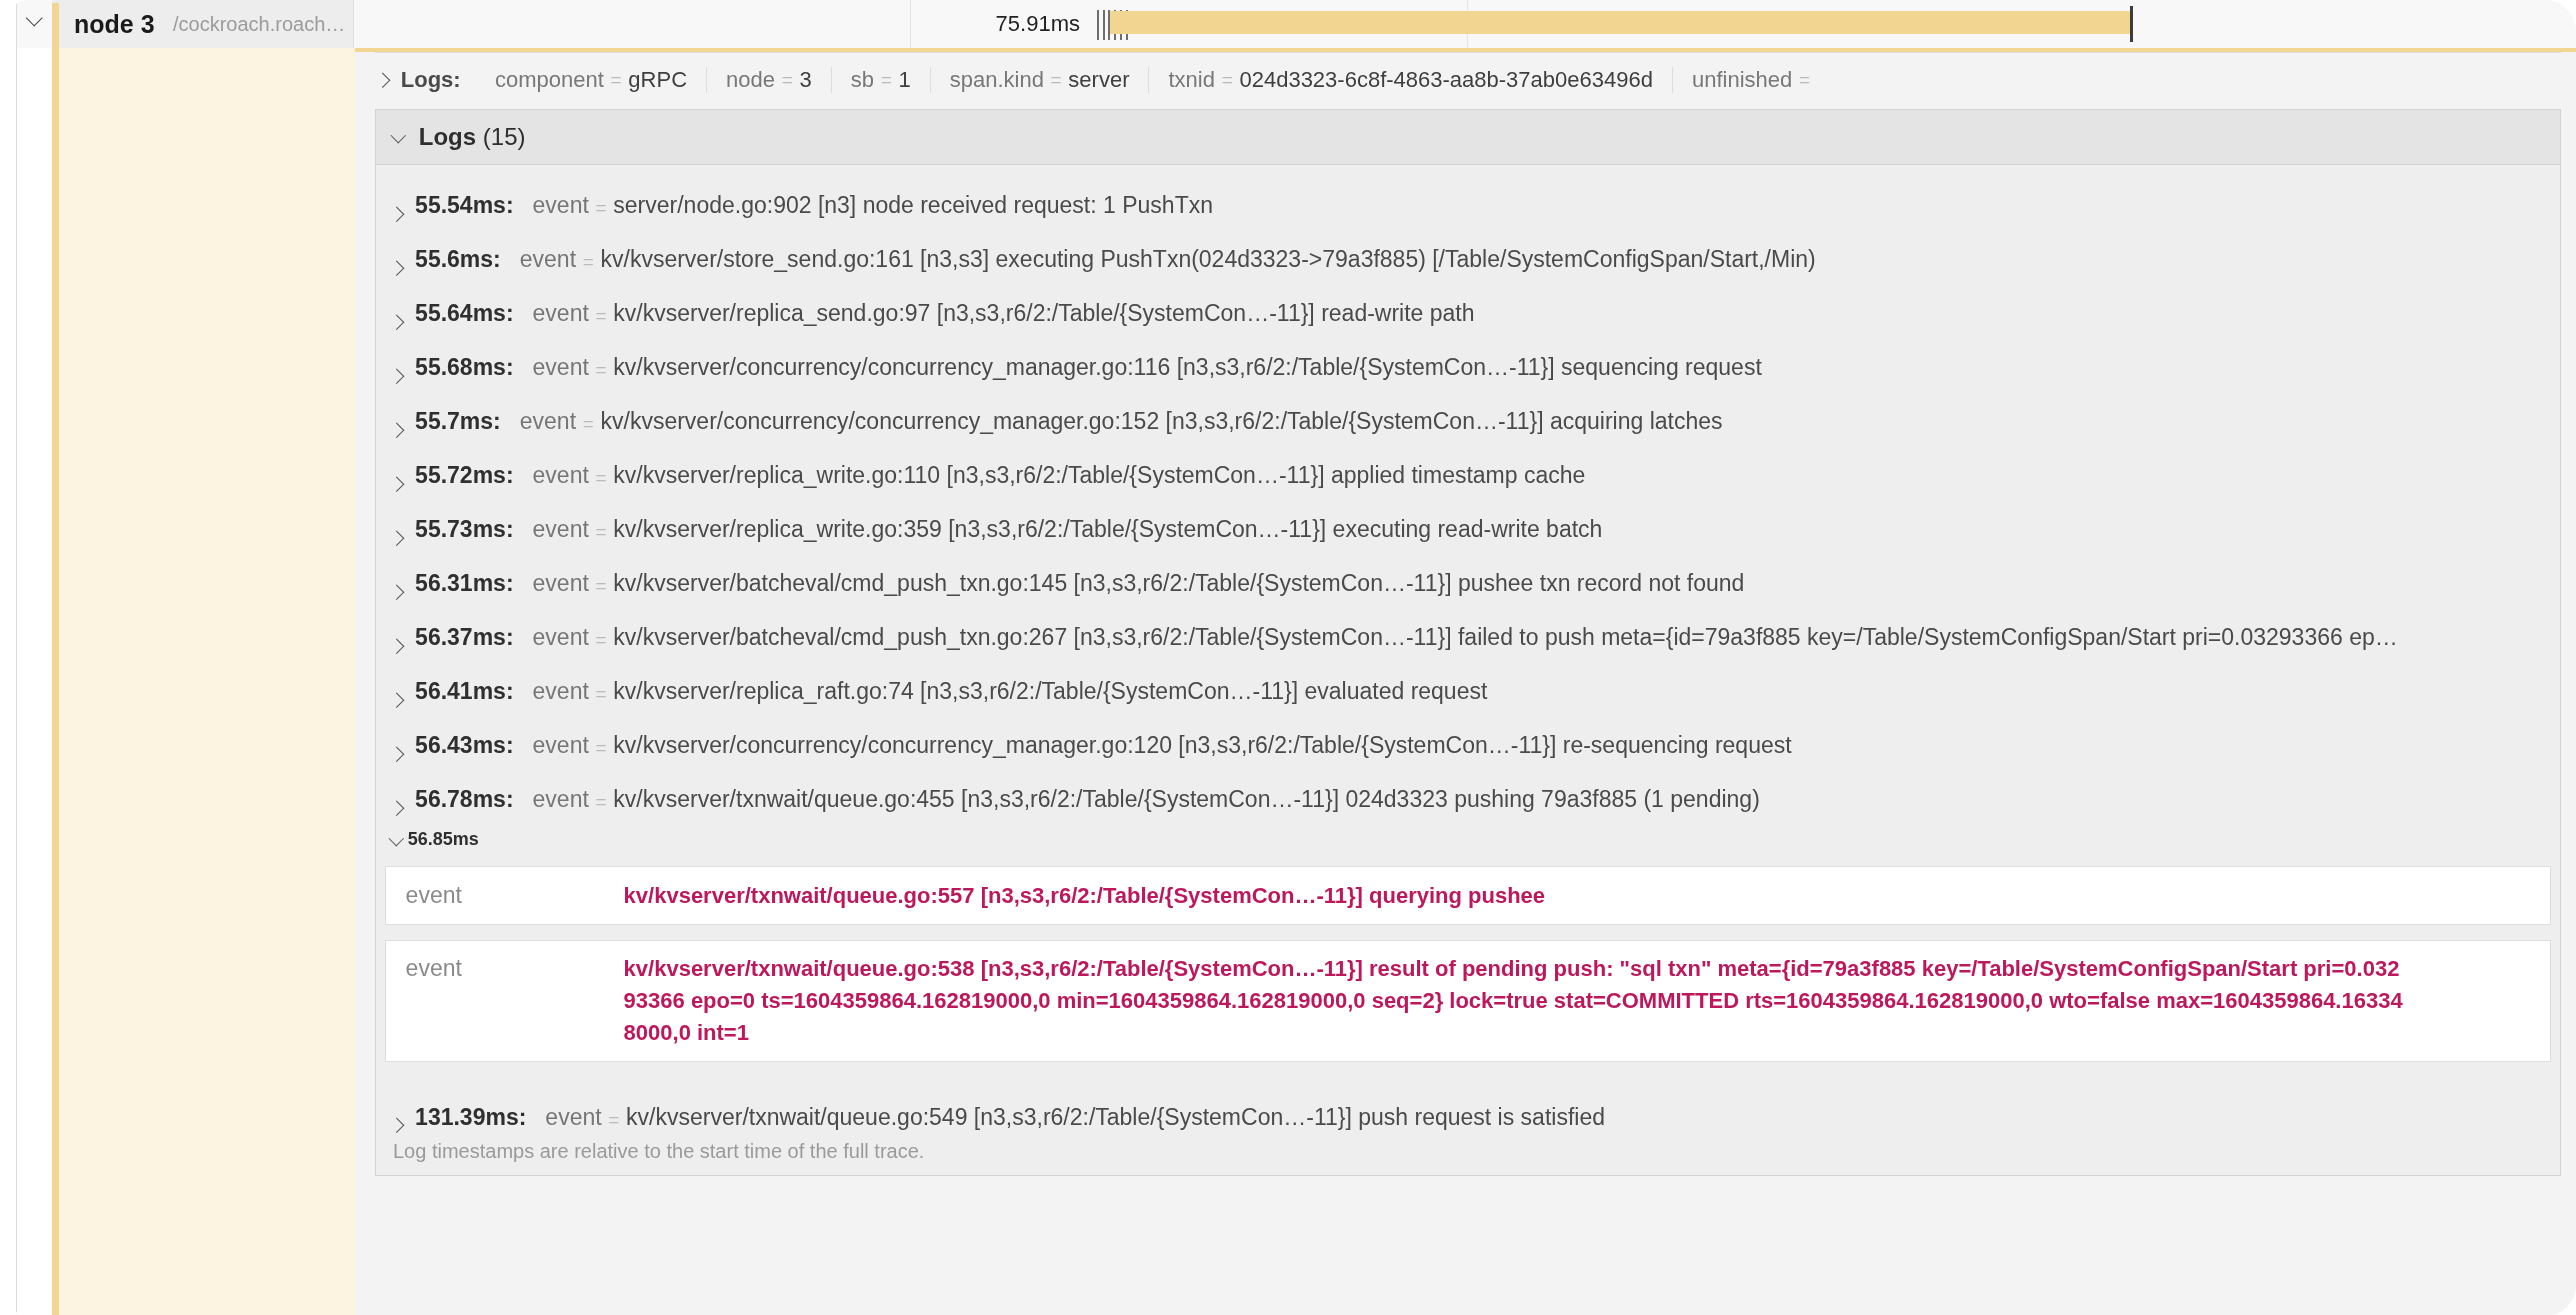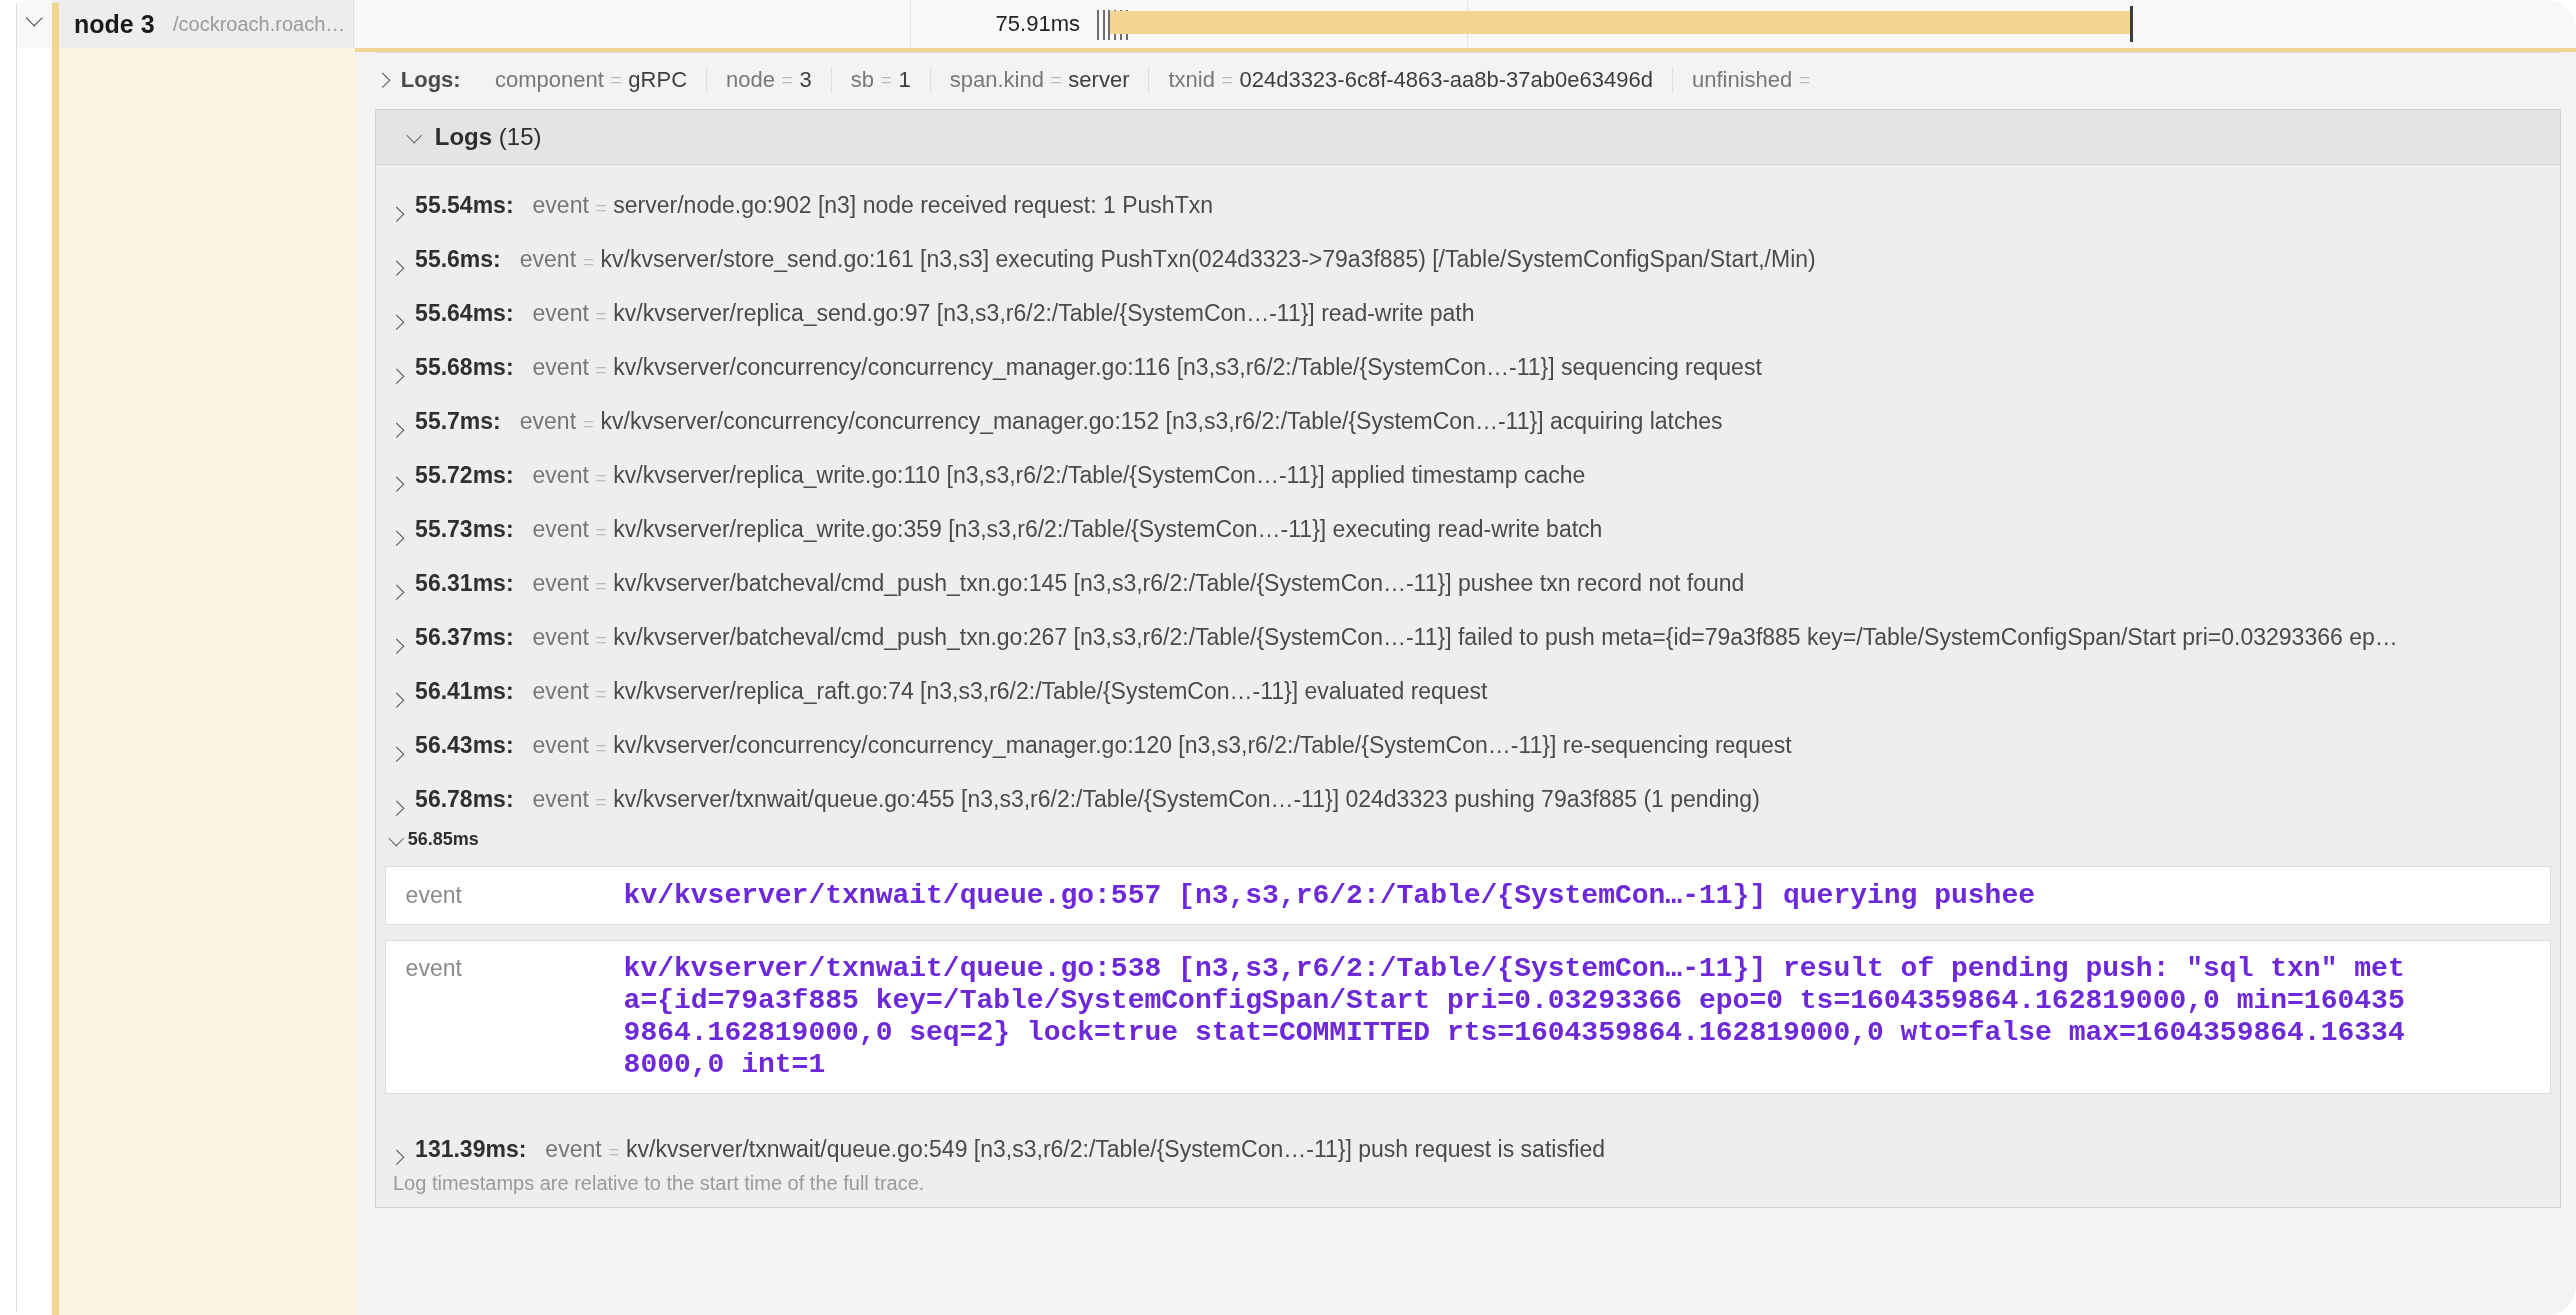--- a/index.html
+++ b/index.html
@@ -39,37 +39,37 @@
 
   .tags-row { display:flex; align-items:center; padding:14.3px 0 12.4px 22px; font-size:22px; }
   .tags-label { font-weight:bold; color:#4a4a4a; margin:0 15.3px 0 13.3px; }
   .tag-item { padding:0 19px; border-right:1px solid #ddd; display:flex; align-items:center; }
   .tag-item:last-child { border-right:none; }
   .tag-key { color:#787878; }
   .tag-eq { color:#b9b9b9; margin:0 6.7px; font-size:19px; }
   .tag-val { color:#3e3e3e; }
 
   .logs-box { margin:3.8px 15.3px 0 20px; border:1px solid #d2d2d2; background:#eeeeee; }
-  .logs-head { height:55px; background:#e4e4e4; border-bottom:1px solid #cfcfcf; display:flex; align-items:center; padding-left:33px; }
+  .logs-head { height:55px; background:#e4e4e4; border-bottom:1px solid #cfcfcf; display:flex; align-items:center; padding-left:17px; }
   .logs-title { font-size:24px; color:#2e2e2e; margin-left:15.3px; }
   .logs-title b { font-weight:bold; }
 
   .log-row { height:54px; display:flex; align-items:flex-end; padding-left:15.3px; font-size:23px; cursor:pointer; }
   .log-row .time { font-weight:bold; color:#2f2f2f; margin:0 19px 0 13.3px; white-space:nowrap; }
   .log-row .k { color:#767676; }
   .log-row .eq { color:#bbb; margin:0 6.7px; font-size:19px; }
   .log-row .v { color:#4a4a4a; white-space:nowrap; overflow:hidden; text-overflow:ellipsis; flex:1; padding-right:11.4px; }
 
   .sub-row { height:53px; display:flex; align-items:center; padding-left:15.3px; cursor:pointer; }
   .sub-row .time { font-weight:bold; color:#2f2f2f; margin-left:6px; font-size:18px; }
 
   .event-box { margin:0 8.6px 14.3px 8.6px; background:#fff; border:1px solid #ddd; display:flex; padding:12.4px 9.5px 12.4px 20px; }
   .ev-label { width:218px; flex:none; color:#8a8a8a; font-size:23px; padding-top:1.9px; }
-  .ev-value { font-family:Liberation Mono, monospace; font-size:28px; line-height:32px;
-    color:#6d28d9; font-weight:bold; width:1785px; word-break:break-all; white-space:pre-wrap; }
+  .ev-value { font-family:Liberation Sans, sans-serif; font-size:22px; line-height:32px;
+    color:#be185d; font-weight:bold; width:1785px; word-break:break-all; white-space:pre-wrap; }
 
   .logs-foot { padding:9.5px 0 11.4px 17px; color:#9a9a9a; font-size:20px; }
 
   
   .chev { display:inline-block; width:10.5px; height:10.5px; border-right:1.9px solid #555; border-bottom:1.9px solid #555; flex:none; }
   .chev.right { transform:rotate(-45deg); }
   .chev.down  { transform:rotate(45deg); margin-top:-3.8px; }
   .chev.big { width:12.4px; height:12.4px; border-color:#444; }
 </style>
 </head>

